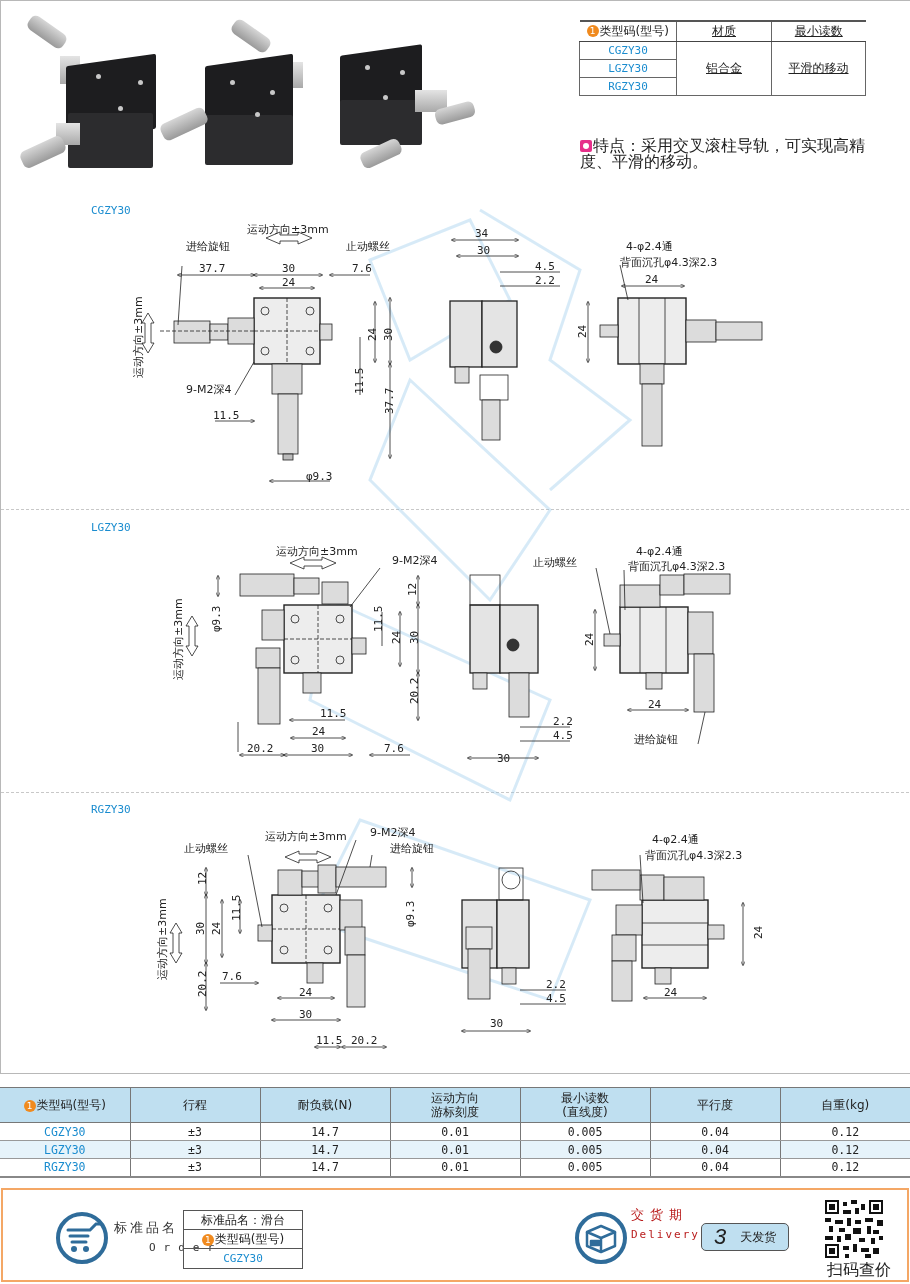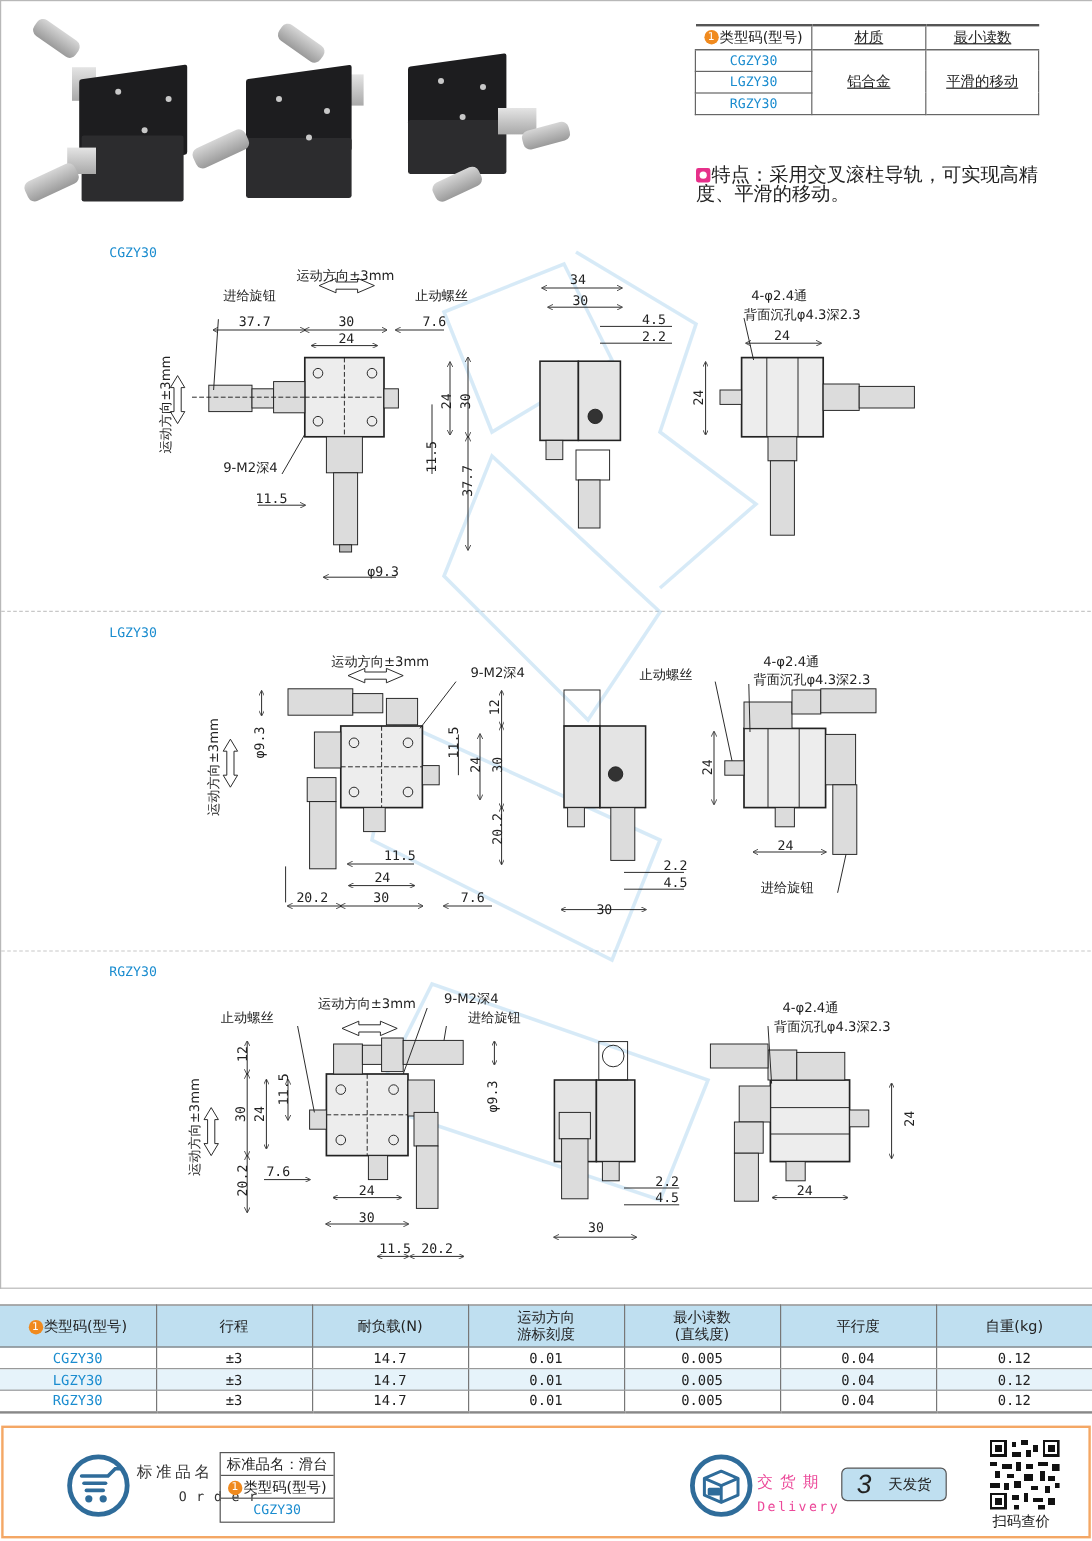--- a/index.html
+++ b/index.html
@@ -46,30 +46,30 @@
   .data-table td { height: 18px; text-align: center; border-right: 1px solid #777; border-bottom: 1px solid #999; font-family: "DejaVu Sans Mono", monospace; font-size: 11.5px; }
   .data-table tr.alt td { background: #e6f3fa; }
   .data-table td.model { color: #1a8ccf; }
   .data-table tr:last-child td { border-bottom: 2px solid #888; }
 
   
   .footer { position: absolute; left: 1px; top: 1188px; width: 908px; height: 94px; border: 2px solid #f4a765; }
   .order-icon { position: absolute; left: 53px; top: 22px; width: 52px; height: 52px; border-radius: 50%; border: 4px solid #2f6c9a; }
   .order-text { position: absolute; left: 111px; top: 28px; font-size: 13px; color: #333; letter-spacing: 3px; line-height: 20px; }
   .order-text .en { font-family: "DejaVu Sans Mono", monospace; font-size: 11px; letter-spacing: 8px; margin-left: 35px; }
-  .order-box { position: absolute; left: 180px; top: 20px; width: 96px; border: 1px solid #555; font-size: 12px; text-align: center; }
+  .order-box { position: absolute; left: 180px; top: 20px; width: 120px; border: 1px solid #555; font-size: 12px; text-align: center; }
   .order-box div { height: 19px; line-height: 19px; border-bottom: 1px solid #555; }
   .order-box div:last-child { border-bottom: none; color: #1a8ccf; font-family: "DejaVu Sans Mono", monospace; font-size: 11px; }
   .delivery-icon { position: absolute; left: 572px; top: 22px; width: 52px; height: 52px; border-radius: 50%; border: 4px solid #2f6c9a; }
-  .delivery-text { position: absolute; left: 628px; top: 36px; font-size: 13px; color: #ec4899; letter-spacing: 6px; line-height: 20px; }
+  .delivery-text { position: absolute; left: 628px; top: 15px; font-size: 13px; color: #b91c1c; letter-spacing: 6px; line-height: 20px; }
   .delivery-text .en { font-family: "DejaVu Sans Mono", monospace; font-size: 11px; letter-spacing: 2px; }
   .days { position: absolute; left: 698px; top: 33px; width: 88px; height: 28px; border: 1px solid #555; border-radius: 5px; background: #bfdff0; font-size: 12px; display: flex; align-items: center; }
   .days .num { font-size: 22px; font-style: italic; margin-left: 12px; margin-right: 14px; font-family: "Liberation Sans", sans-serif; }
   .qr { position: absolute; left: 822px; top: 10px; width: 58px; height: 58px; }
-  .qr-label { position: absolute; left: 824px; top: 70px; font-size: 12px; }
+  .qr-label { position: absolute; left: 824px; top: 70px; font-size: 16px; }
 </style>
 </head>
 <body>
 
 <div class="frame"></div>
 <div class="divider" style="top:509px"></div>
 <div class="divider" style="top:792px"></div>
 
 <svg class="watermark" viewBox="0 0 420 880">
   <g fill="none" stroke="#8fc6ea" stroke-width="3">

